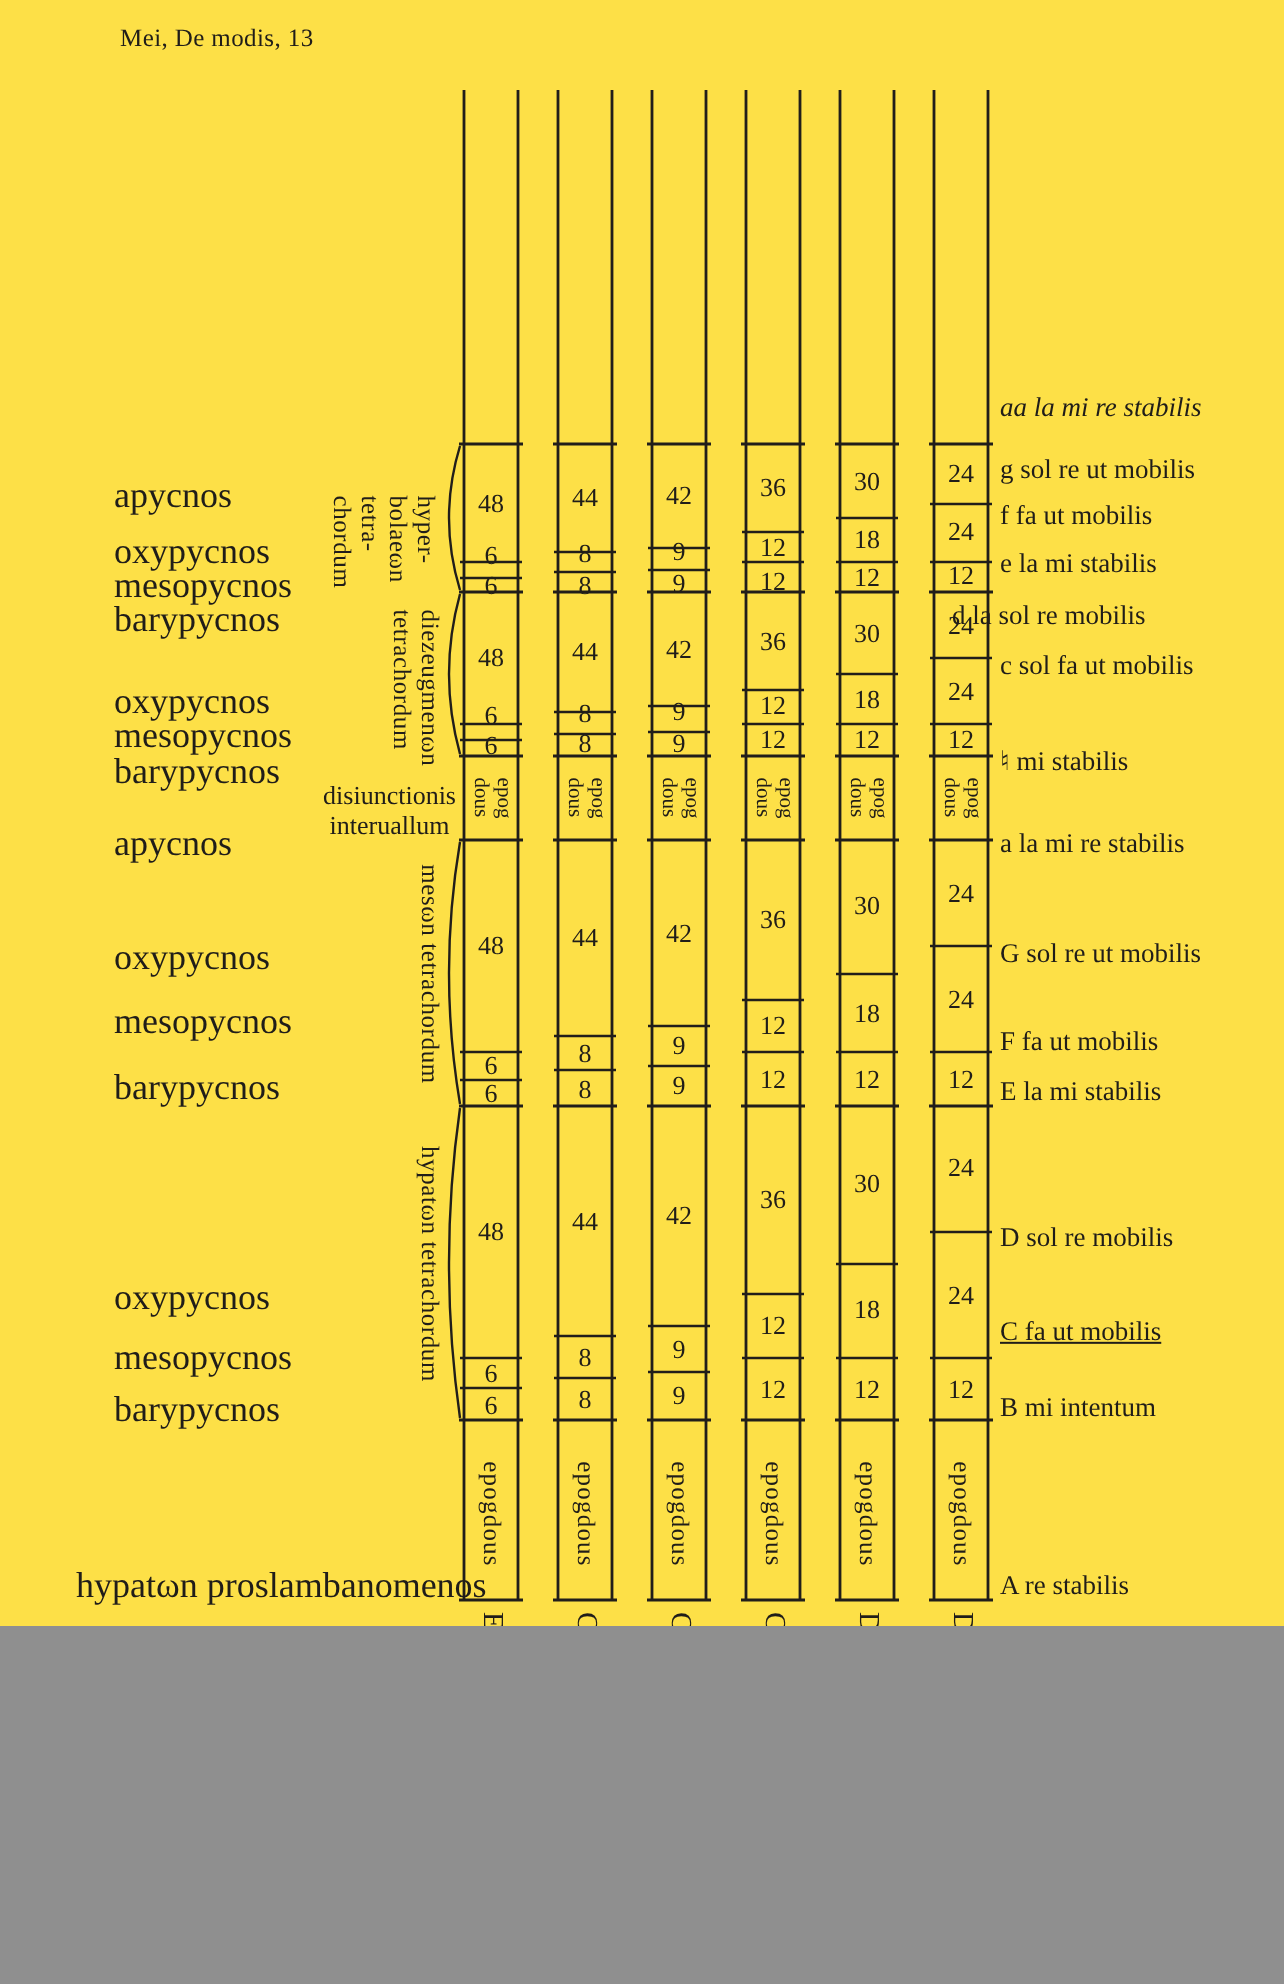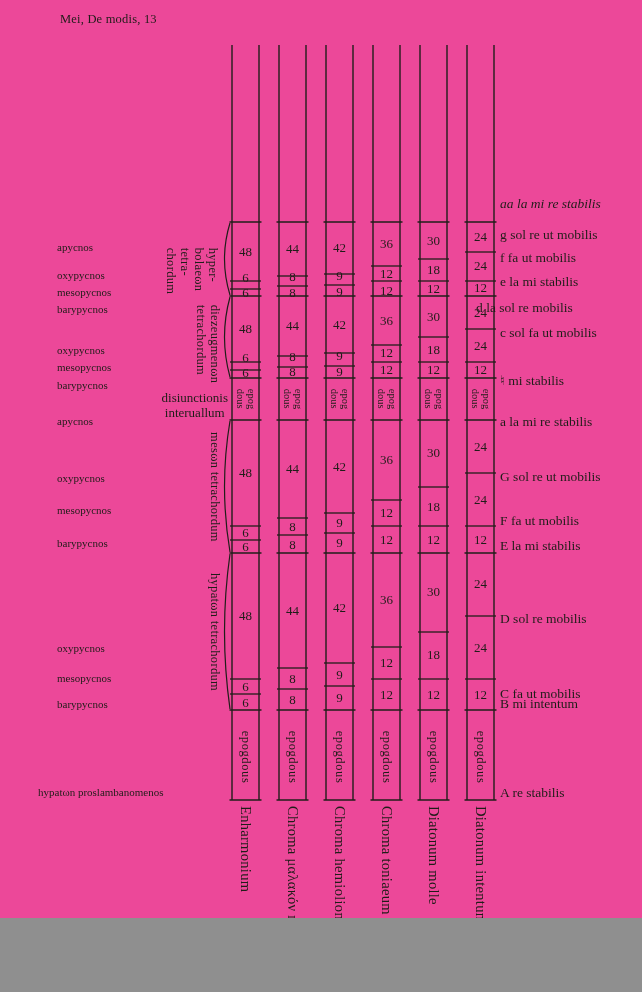--- a/index.html
+++ b/index.html
@@ -1,20 +1,20 @@
 <!DOCTYPE html>
 <html><head>
 <meta charset="utf-8">
 <style>
   html,body{margin:0;padding:0}
   body{background:#8f8f8f;font-family:"Liberation Serif","DejaVu Serif",serif}
-  #page{position:relative;width:642px;height:918px;margin:0 auto;background:#ec4899;color:#201d19;overflow:hidden}
+  #page{position:relative;width:642px;height:813px;margin:0 auto;background:#fde047;color:#201d19;overflow:hidden}
   .abs{position:absolute;white-space:pre;line-height:1.05}
   #header{font-size:12.5px;letter-spacing:.2px}
-  .hl{font-size:11px;transform:translate(0,-50%)}
+  .hl{font-size:18px;transform:translate(0,-50%)}
   .hr{font-size:13.5px;transform:translate(0,-50%)}
   .num{font-size:13px;transform:translate(-50%,-50%)}
   .vert{writing-mode:vertical-rl}
   .tetra{font-size:12.5px;line-height:1.12;letter-spacing:.3px;transform:translate(-100%,-50%)}
   .disj{font-size:13px;line-height:1.15;text-align:center;transform:translate(-100%,-50%)}
   .epog-s{font-size:10.5px;line-height:1.1;transform:translate(-50%,-50%)}
   .epog-b{font-size:12.5px;letter-spacing:.6px;transform:translate(-50%,-50%)}
   .genus{font-size:14.5px;letter-spacing:.3px;transform:translate(-50%,0)}
   svg{position:absolute;left:0;top:0}
 </style>
@@ -242,21 +242,21 @@
       <div class="abs hr" style="left: 500px; top: 258px;">f fa ut mobilis</div>
       <div class="abs hr" style="left: 500px; top: 282px;">e la mi stabilis</div>
       <div class="abs hr" style="left: 476px; top: 308px;">d la sol re mobilis</div>
       <div class="abs hr" style="left: 500px; top: 333px;">c sol fa ut mobilis</div>
       <div class="abs hr" style="left: 500px; top: 381px; text-align: center;">♮ mi stabilis</div>
       <div class="abs hr" style="left: 500px; top: 422px;">a la mi re stabilis</div>
       <div class="abs hr" style="left: 500px; top: 477px;">G sol re ut mobilis</div>
       <div class="abs hr" style="left: 500px; top: 521px;">F fa ut mobilis</div>
       <div class="abs hr" style="left: 500px; top: 546px;">E la mi stabilis</div>
       <div class="abs hr" style="left: 500px; top: 619px;">D sol re mobilis</div>
-      <div class="abs hr" style="left: 500px; top: 694px;">C fa ut mobilis</div>
+      <div class="abs hr" style="left: 500px; top: 666px; text-decoration: underline;">C fa ut mobilis</div>
       <div class="abs hr" style="left: 500px; top: 704px;">B mi intentum</div>
       <div class="abs hr" style="left: 500px; top: 793px;">A re stabilis</div>
       <div class="abs disj" style="left: 228px; top: 406px;">disiunctionis<br>interuallum</div>
       <div class="abs vert tetra" style="left: 220px; top: 271px;">hyper-<br>bolaeωn<br>tetra-<br>chordum</div>
       <div class="abs vert tetra" style="left: 222px; top: 344px;">diezeugmenωn<br>tetrachordum</div>
       <div class="abs vert tetra" style="left: 222px; top: 487px;">mesωn tetrachordum</div>
       <div class="abs vert tetra" style="left: 222px; top: 632px;">hypatωn tetrachordum</div>
     </div>
 </div>
 

